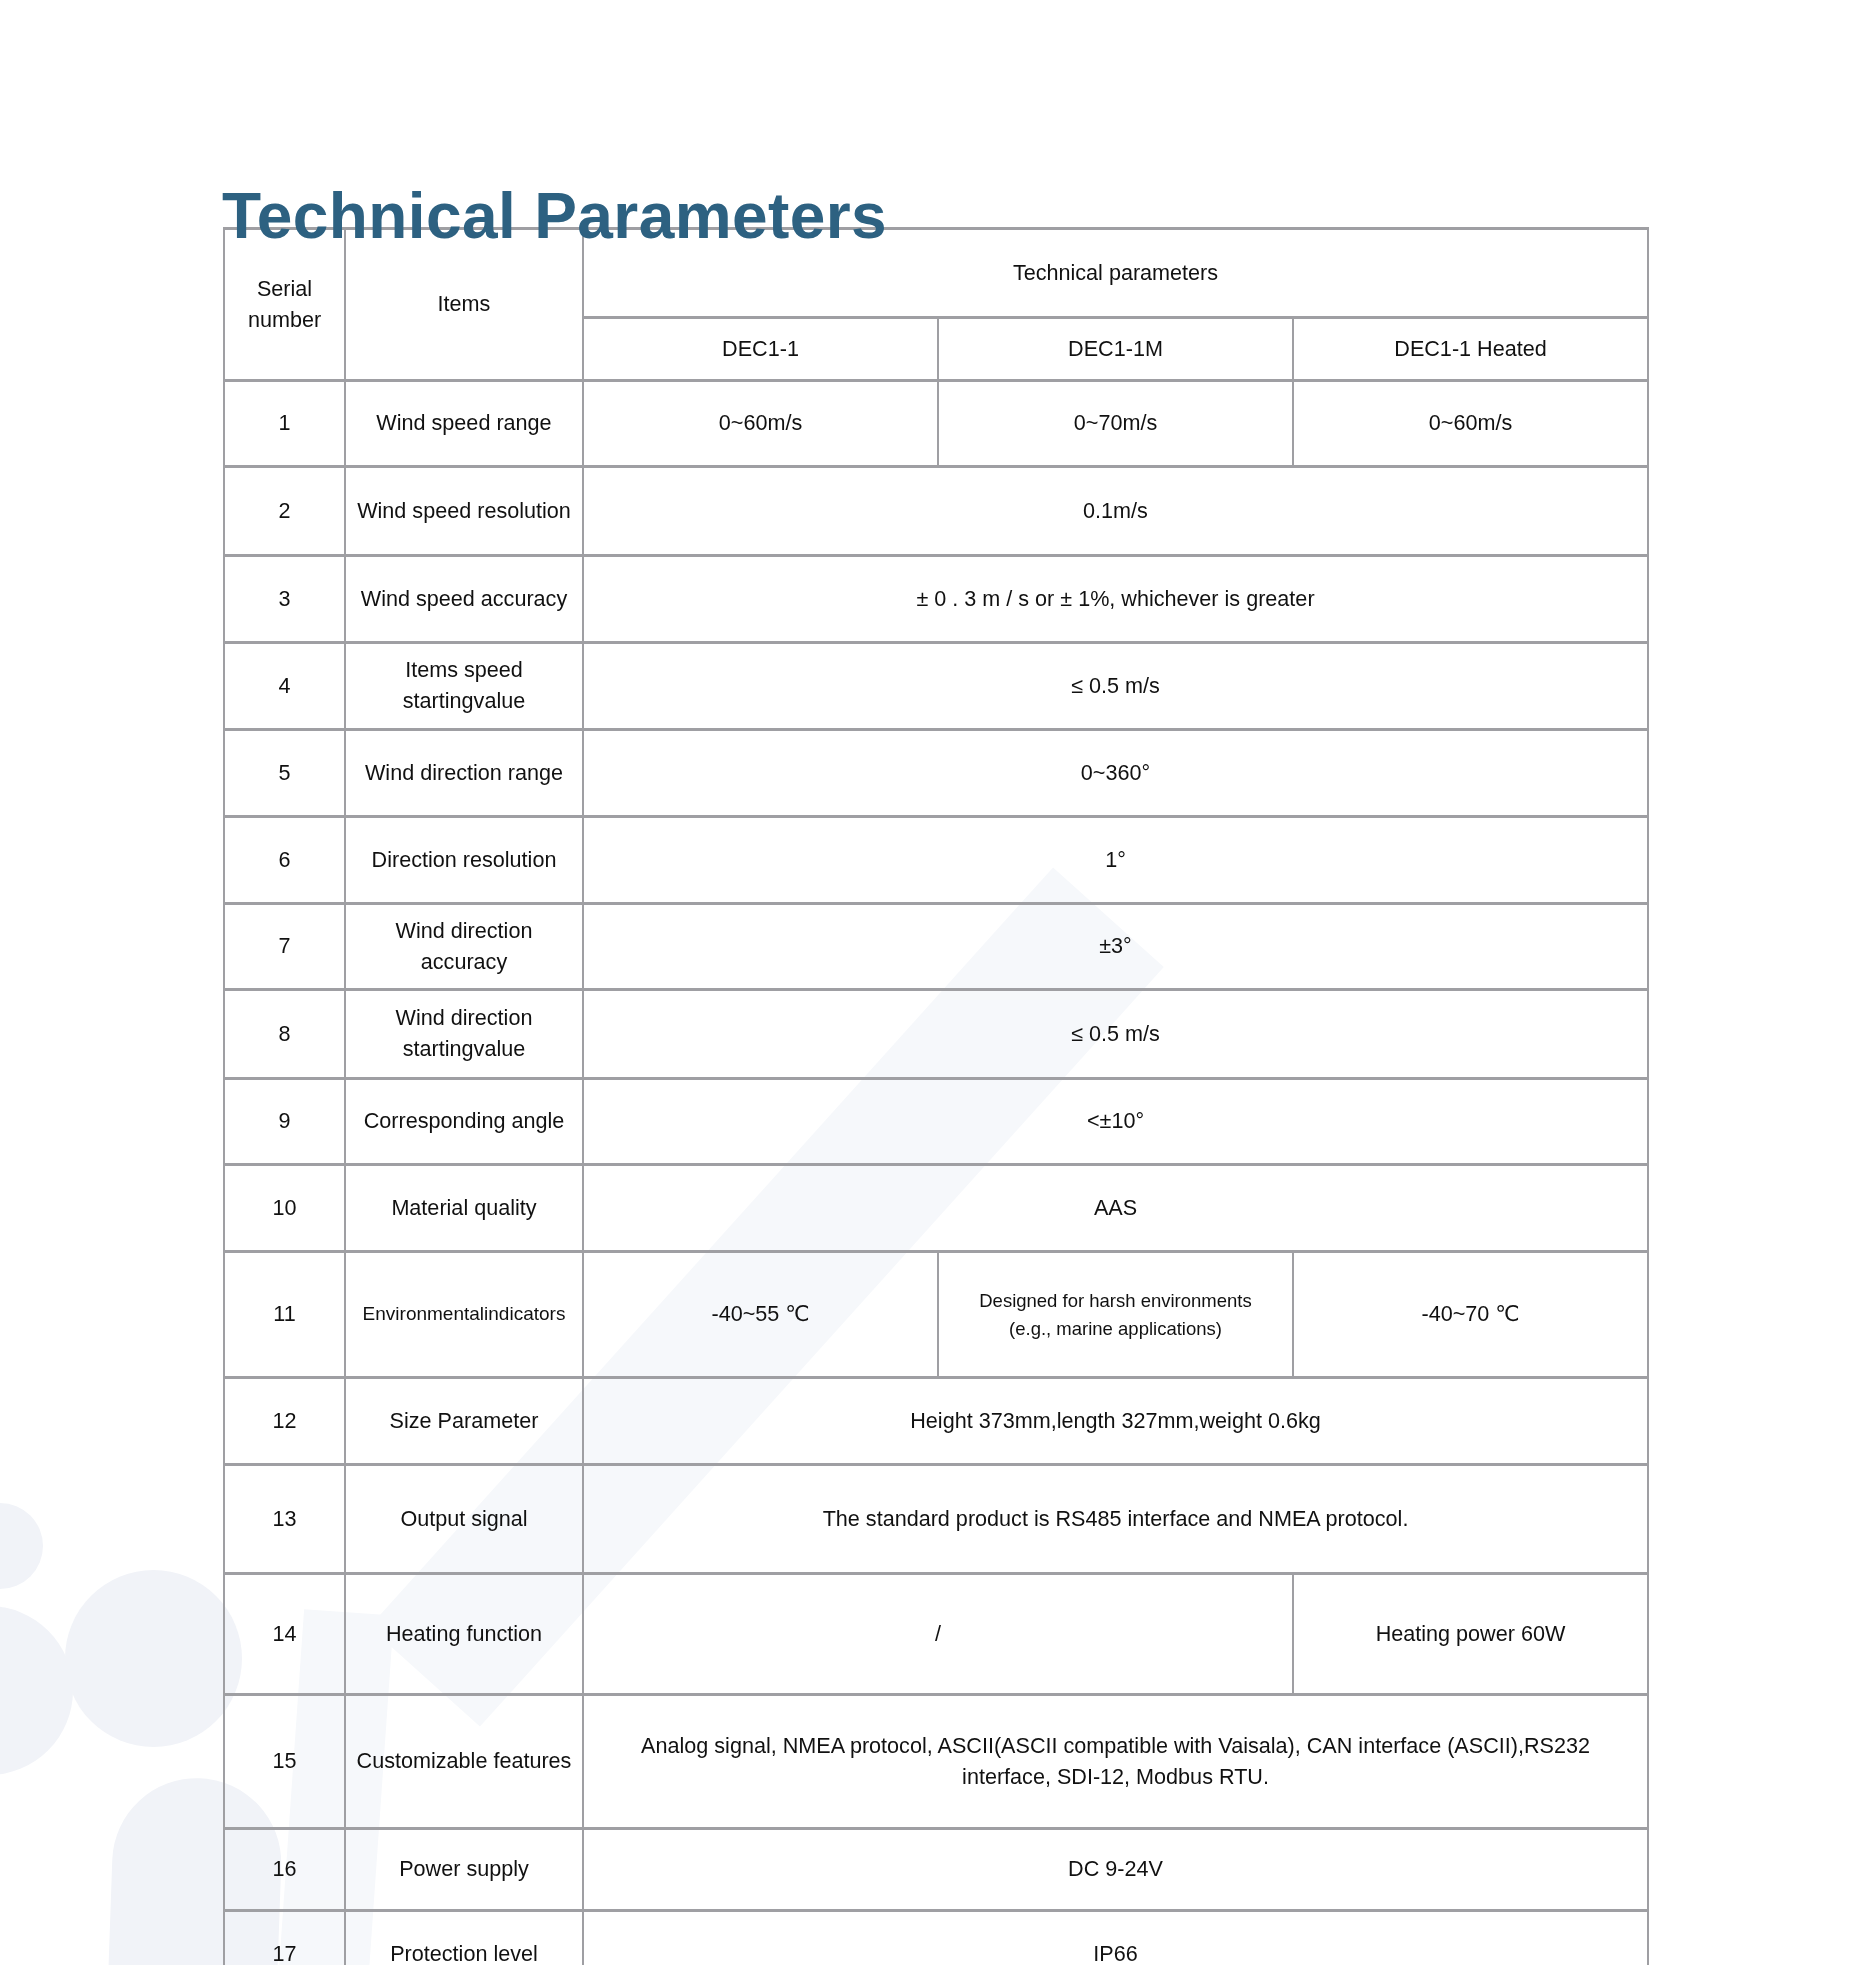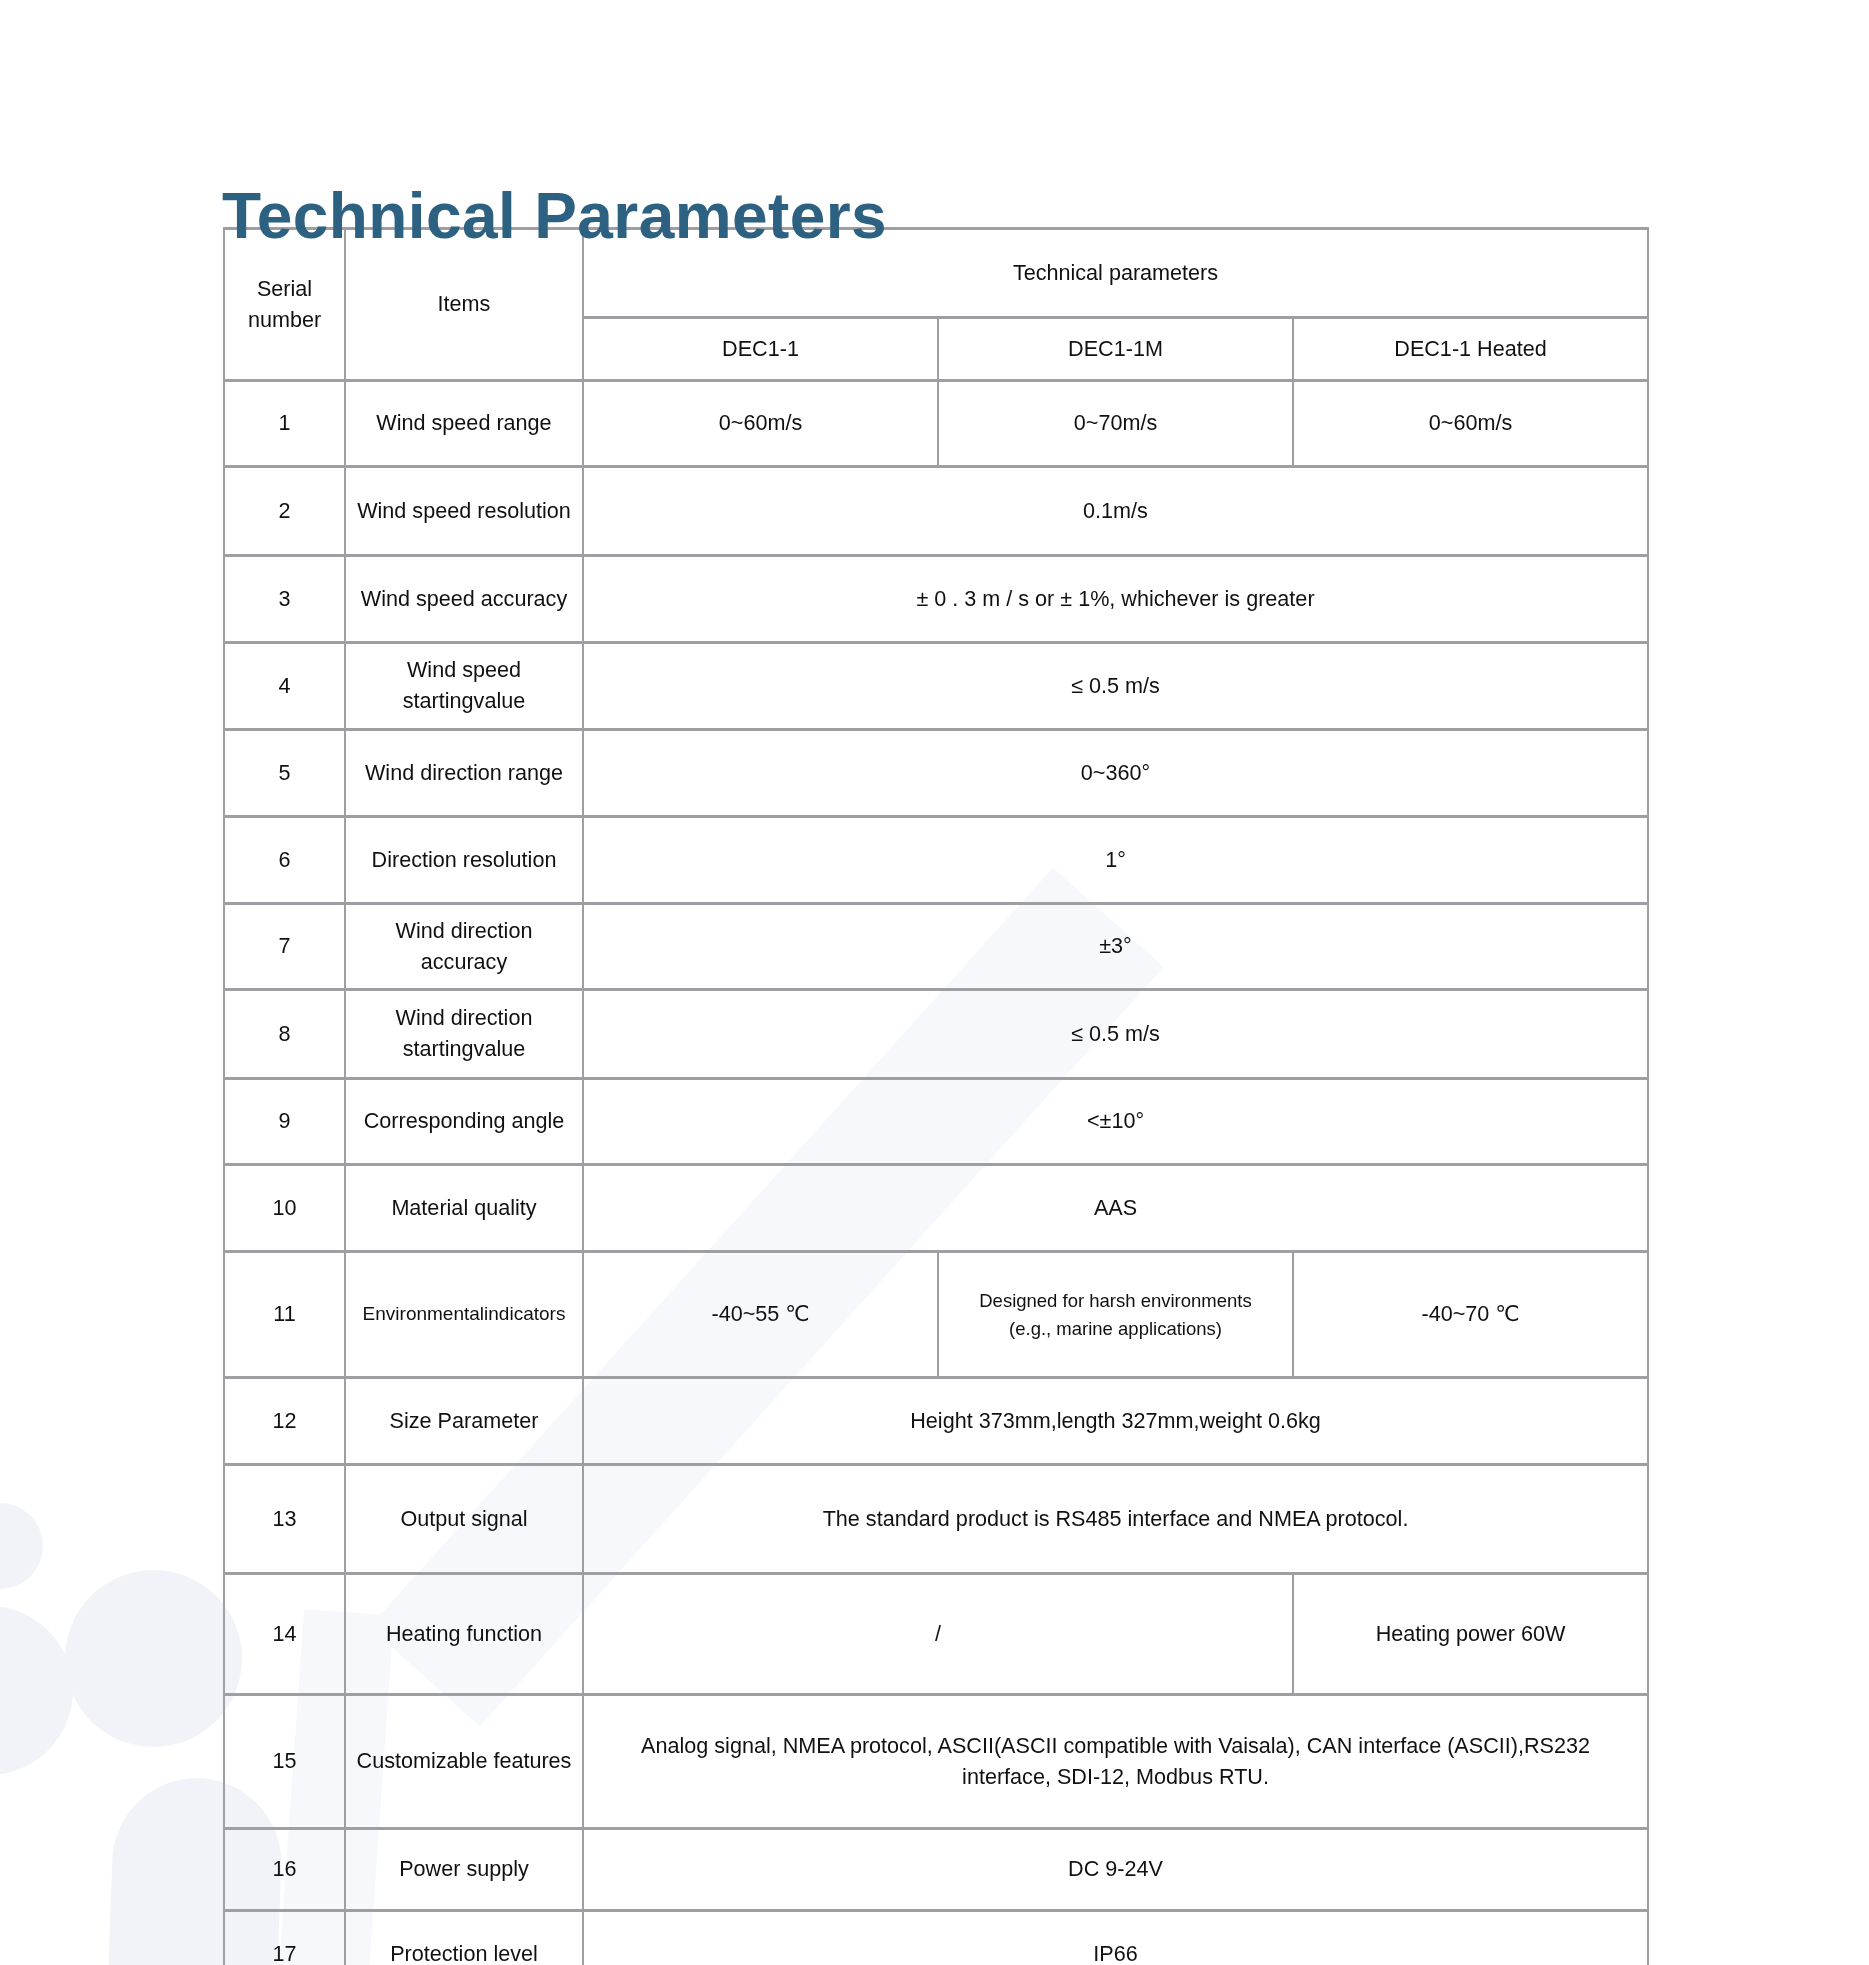--- a/index.html
+++ b/index.html
@@ -75,21 +75,21 @@
           <td class="item">Wind speed resolution</td>
           <td class="value" colspan="3">0.1m/s</td>
         </tr>
         <tr style="height: 87px;">
           <td class="serial">3</td>
           <td class="item">Wind speed accuracy</td>
           <td class="value" colspan="3">± 0 . 3 m / s or ± 1%, whichever is greater</td>
         </tr>
         <tr style="height: 87px;">
           <td class="serial">4</td>
-          <td class="item">Wind speed startingvalue</td>
+          <td class="item">Items speed startingvalue</td>
           <td class="value" colspan="3">≤ 0.5 m/s</td>
         </tr>
         <tr style="height: 87px;">
           <td class="serial">5</td>
           <td class="item">Wind direction range</td>
           <td class="value" colspan="3">0~360°</td>
         </tr>
         <tr style="height: 87px;">
           <td class="serial">6</td>
           <td class="item">Direction resolution</td>

